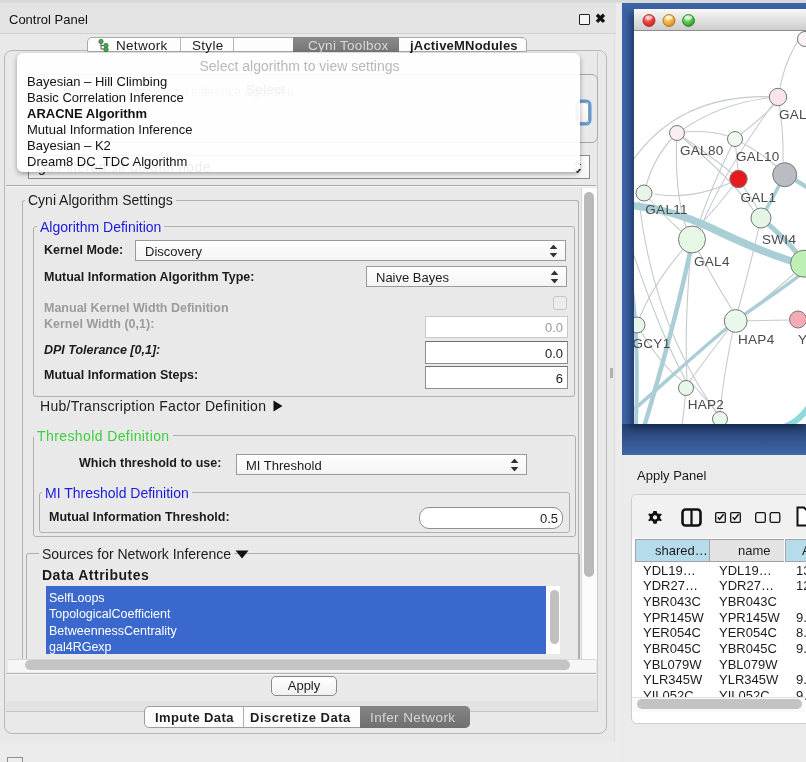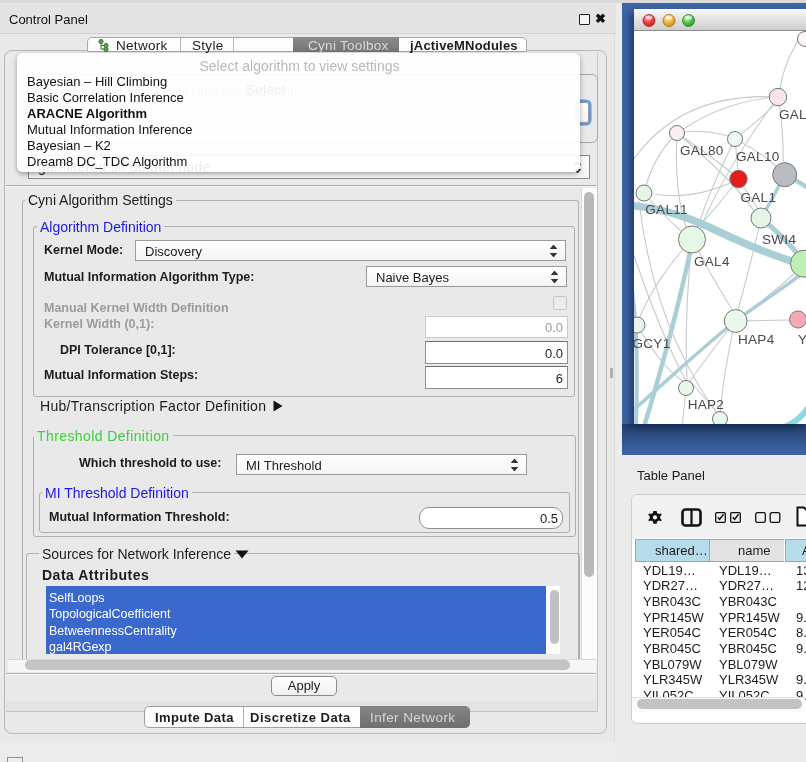--- a/index.html
+++ b/index.html
@@ -81,21 +81,21 @@
       <path d="M4.5 0 L8.3 4.6 H0.7 Z" fill="#333"></path>
       <path d="M4.5 13 L8.3 8.4 H0.7 Z" fill="#333"></path>
     </svg>
 </div>
 <div class="lbl b" style="left:44px;top:308px;font-size:12.5px;color:#9b9b9b;">Manual Kernel Width Definition</div>
 <div class="ab" style="left:553px;top:296px;width:12px;height:12px;border:1px solid #c5c5c5;border-radius:3px;background:#ececec;"></div>
 <div class="lbl b" style="left:44px;top:324px;font-size:12.5px;color:#9b9b9b;">Kernel Width (0,1):</div>
 <div class="fld" style="left:425px;top:316px;width:141px;height:20px;border-color:#c9c9c9;">
     <span style="color:#9b9b9b;">0.0</span>
   </div>
-<div class="lbl b" style="left:60px;top:350px;font-size:12.5px;">DPI Tolerance [0,1]:</div>
+<div class="lbl b" style="left:44px;top:350px;font-size:12.5px;font-style:italic;">DPI Tolerance [0,1]:</div>
 <div class="fld" style="left:425px;top:341px;width:141px;height:21px;border-color:#8f8f8f;border-top-color:#6f6f6f;">
     <span>0.0</span>
   </div>
 <div class="lbl b" style="left:44px;top:375px;font-size:12.5px;">Mutual Information Steps:</div>
 <div class="fld" style="left:425px;top:366px;width:141px;height:21px;border-color:#8f8f8f;border-top-color:#6f6f6f;">
     <span>6</span>
   </div>
 
 <div class="lbl" style="left:40px;top:406px;font-size:14px;letter-spacing:0.3px;">Hub/Transcription Factor Definition</div>
 <svg class="ab" style="left:273px;top:400px;" width="10" height="12" viewBox="0 0 10 12">
@@ -255,21 +255,21 @@
       <text x="60" y="235">GAL4</text>
       <text x="-1.5" y="317">GCY1</text>
       <text x="104" y="313">HAP4</text>
       <text x="164" y="313">YJL</text>
       <text x="53.7" y="378">HAP2</text>
     </g>
   </svg>
 </div>
 
 <div class="ab" style="left:618px;top:455px;width:188px;height:307px;background:#ebebeb;"></div>
-<div class="ab" style="left:637px;top:468px;font-size:13px;color:#1a1a1a;">Table Panel</div>
+<div class="ab" style="left:637px;top:468px;font-size:13px;color:#1a1a1a;">Apply Panel</div>
 <div class="ab" style="left:631px;top:494px;width:180px;height:230px;background:#fff;border:1px solid #cdcdcd;border-radius:6px;box-sizing:border-box;"></div>
 <div class="ab" style="left:632px;top:495px;width:178px;height:43px;background:#f1f1f1;border-radius:5px 5px 0 0;"></div>
 
 <svg class="ab" style="left:646px;top:509px;" width="18" height="18" viewBox="0 0 18 18">
   <path d="M9 2 L10.6 2 L11.1 4.1 A5.2 5.2 0 0 1 12.9 5.1 L15 4.4 L15.8 5.8 L14.2 7.3 A5.2 5.2 0 0 1 14.2 9.4 L15.8 10.9 L15 12.3 L12.9 11.6 A5.2 5.2 0 0 1 11.1 12.6 L10.6 14.7 L9 14.7" fill="#111"></path>
   <path d="M9 2 L7.4 2 L6.9 4.1 A5.2 5.2 0 0 0 5.1 5.1 L3 4.4 L2.2 5.8 L3.8 7.3 A5.2 5.2 0 0 0 3.8 9.4 L2.2 10.9 L3 12.3 L5.1 11.6 A5.2 5.2 0 0 0 6.9 12.6 L7.4 14.7 L9 14.7" fill="#111"></path>
   <circle cx="9" cy="8.4" r="2.1" fill="#fff"></circle>
 </svg>
 <svg class="ab" style="left:681px;top:508px;" width="21" height="19" viewBox="0 0 21 19">
   <rect x="1.5" y="1.5" width="18" height="16" rx="3" fill="none" stroke="#111" stroke-width="2.6"></rect>

